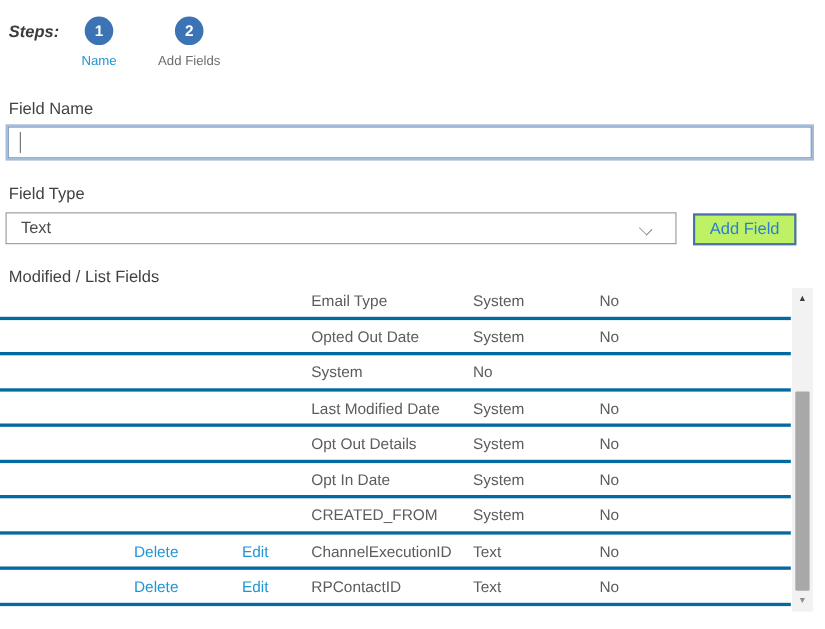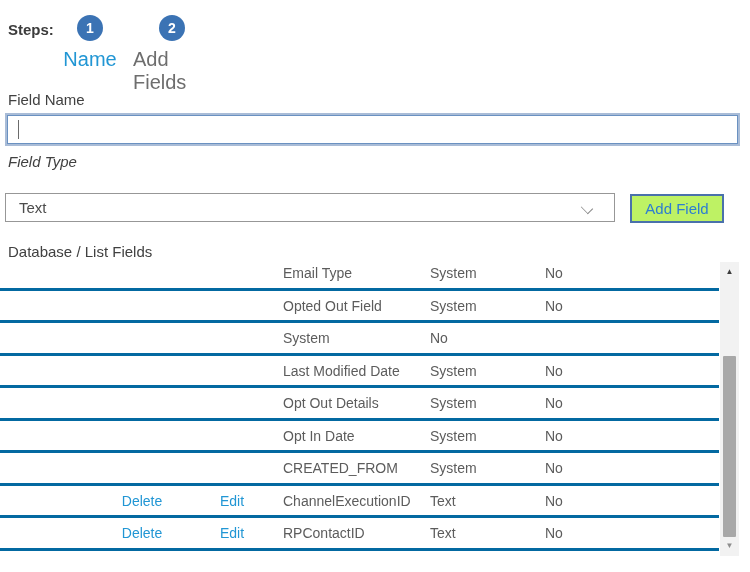--- a/index.html
+++ b/index.html
@@ -8,45 +8,45 @@
     position: relative;
     background: #ffffff;
     font-family: "Liberation Sans", sans-serif;
     overflow: hidden;
     color: #414141;
   }
 
   
   .steps-label {
     position: absolute; left: 8px; top: 21px;
-    font-size: 15px; font-weight: 700; color: #3b3b3b;
+    font-size: 15px; font-weight: 700; color: #3b3b3b; font-style: italic;
   }
   .step {
     position: absolute; top: 15px;
     display: flex; flex-direction: column; align-items: center;
   }
   .step-1 { left: 62px; width: 56px; }
   .step-2 { left: 133px; width: 78px; }
   .step-circle {
     width: 26px; height: 26px; border-radius: 50%;
     background: #3b73b4; color: #ffffff;
     font-size: 14px; font-weight: 700;
     display: flex; align-items: center; justify-content: center;
   }
-  .step-label { margin-top: 7px; font-size: 20px; }
+  .step-label { margin-top: 7px; font-size: 12px; }
   .step-label.active { color: #2196d4; }
   .step-label.upcoming { color: #6e6e6e; }
 
   
   .form-label {
     position: absolute; left: 8px;
     font-size: 15px; color: #414141;
   }
   .field-name-label { top: 91px; }
-  .field-type-label { top: 153px; font-style: italic; }
+  .field-type-label { top: 168px; }
   .table-heading { top: 243px; }
 
   
   .field-name-input {
     position: absolute; left: 7px; top: 115px;
     width: 731px; height: 29px;
     border: 1px solid #6a91c1;
     box-shadow: 0 0 0 2px #a9bcd7;
     background: #ffffff;
     font-family: "Liberation Sans", sans-serif;
@@ -156,38 +156,38 @@
 <input class="field-name-input" type="text" value="" style="">
 <div class="text-caret"></div>
 
 <div class="form-label field-type-label">Field Type</div>
 <div class="field-type-select">
   <span class="field-type-value">Text</span>
   <span class="chevron-down"></span>
 </div>
 <button class="add-field-button">Add Field</button>
 
-<div class="form-label table-heading">Database / List Fields</div>
+<div class="form-label table-heading">Modified / List Fields</div>
 
 <div class="fields-table">
   <div>
   <div class="table-row">
     <span></span>
     <a class="cell-link"></a>
     <a class="cell-link"></a>
     <span>Email Type</span>
     <span>System</span>
     <span>No</span>
   </div>
 
   <div class="table-row">
     <span></span>
     <a class="cell-link"></a>
     <a class="cell-link"></a>
-    <span>Opted Out Field</span>
+    <span>Opted Out Date</span>
     <span>System</span>
     <span>No</span>
   </div>
 
   <div class="table-row">
     <span></span>
     <a class="cell-link"></a>
     <a class="cell-link"></a>
     <span>System</span>
     <span>No</span>

